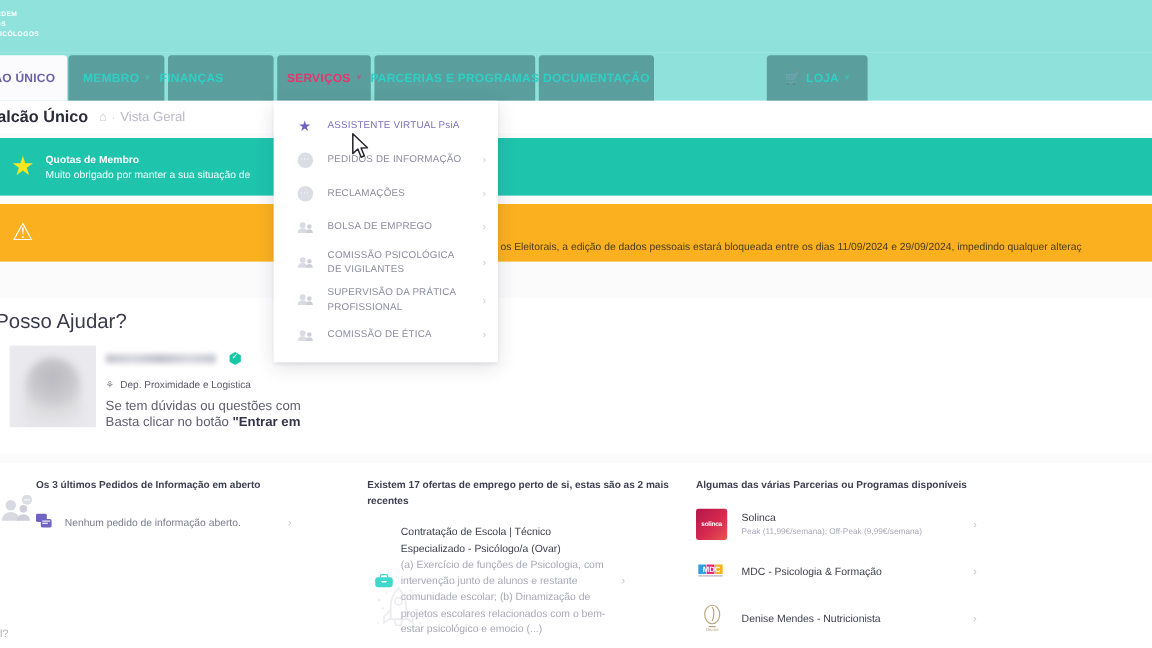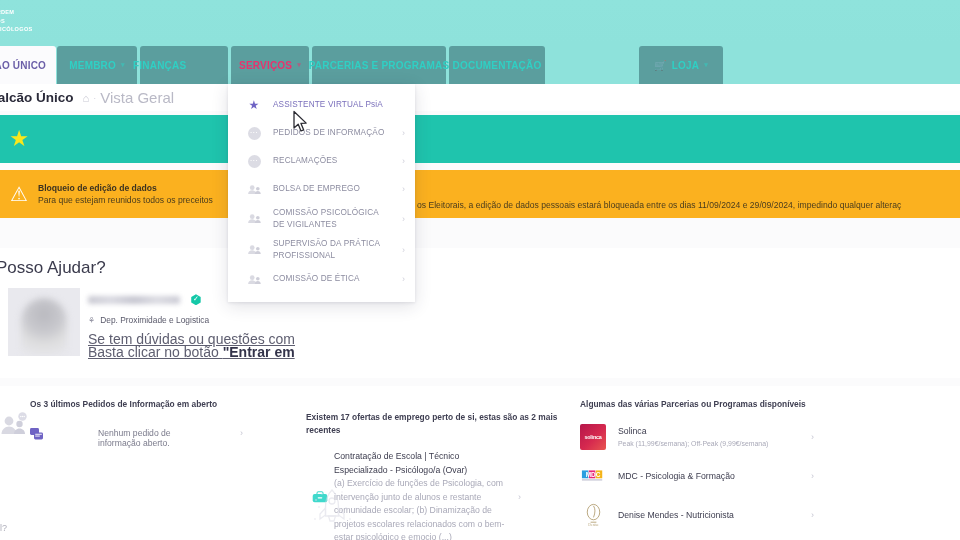--- a/index.html
+++ b/index.html
@@ -48,21 +48,21 @@
   .crumbbar {
     position:absolute; top:84px; left:0; width:960px; height:27px;
     background:#ffffff;
     display:flex; align-items:center;
   }
   .crumb-title {
     font-size:13.5px; font-weight:700; color:#2b2b3a; margin-left:-12px;
   }
   .crumb-home { margin-left:9px; color:#c9c9d4; font-size:11px; }
   .crumb-sep { margin:0 4px; color:#d2d2dc; font-size:9px; }
-  .crumb-sub { color:#b9b9c6; font-size:15px; }
+  .crumb-sub { color:#b9b9c6; font-size:11px; }
 
   
   .banner {
     position:absolute; left:0; width:960px; display:flex; align-items:center;
   }
   .banner-green { top:115px; height:48px; background:#1fc4ad; }
   .banner-amber { top:170px; height:48px; background:#fbb11f; }
   .banner-ico { width:34px; display:flex; justify-content:center; align-items:center; margin-left:2px;}
   .star-yellow { font-size:22px; color:#f8e71c; line-height:1;}
   .tri-warn { font-size:20px; color:#ffffff; line-height:1;}
@@ -97,35 +97,35 @@
     width:11px; height:11px; background:#14c8a8;
     clip-path: polygon(50% 0%,93% 25%,93% 75%,50% 100%,7% 75%,7% 25%);
     position:relative;
   }
   .verified::after{
     content:"✓"; position:absolute; left:0; top:-1px; width:11px;
     text-align:center; font-size:7px; color:#fff; line-height:12px;
   }
   .dept { margin-top:7px; font-size:8.4px; color:#5a5a6b; display:flex; align-items:center;}
   .dept-ico { font-size:8px; margin-right:5px; color:#8a8a9b; }
-  .help-p { margin-top:8px; font-size:14px; color:#5e5e70; line-height:13px;text-decoration:underline; }
+  .help-p { margin-top:8px; font-size:11px; color:#5e5e70; line-height:13px; }
   .help-p b { color:#33334a; }
 
   
   .cols { position:absolute; top:386px; left:0; width:960px; height:154px; background:#fff; }
   .col { position:absolute; top:0; height:154px; }
   .col-1 { left:0; width:275px; }
   .col-2 { left:296px; width:265px; }
   .col-3 { left:570px; width:250px; }
   .col-h { font-size:8.4px; font-weight:700; color:#3f3f52; line-height:12.5px; }
   .col-1 .col-h { margin-left:30px; margin-top:12px; }
-  .col-2 .col-h { margin-left:10px; margin-top:25px; }
+  .col-2 .col-h { margin-left:10px; margin-top:12px; }
   .col-3 .col-h { margin-left:10px; margin-top:12px; }
 
-  .empty-row { display:flex; align-items:flex-start; margin-top:17px; margin-left:30px;gap:44px; }
+  .empty-row { display:flex; align-items:center; margin-top:17px; margin-left:30px; }
   .empty-ico { width:14px; height:14px; margin-right:10px; position:relative; }
   .empty-txt { font-size:8.6px; color:#7b7b8c; }
   .chev { margin-left:auto; margin-right:32px; color:#c6c6d2; font-size:9px; }
 
   .people-ico { position:absolute; left:0px; top:26px; width:30px; height:26px; }
 
   .job-row { display:flex; margin-top:14px; margin-left:10px; }
   .job-ico { width:28px; flex:0 0 28px; display:flex; align-items:center; justify-content:center; }
   .job-body { width:178px; }
   .job-t { font-size:8.7px; color:#3c3c4e; line-height:13.5px; }
@@ -225,30 +225,30 @@
     <span class="crumb-title">Balcão Único</span>
     <span class="crumb-home">⌂</span>
     <span class="crumb-sep">·</span>
     <span class="crumb-sub">Vista Geral</span>
   </div>
 
   <div class="banner banner-green">
     <div class="banner-ico">
         <span class="star-yellow">★</span>
       </div>
+    <div class="banner-txt">
+      <div class="banner-h">Quotas de Membro</div>
+      <div class="banner-p">Muito obrigado por manter a sua situação de</div>
+    </div>
   </div>
 
   <div class="banner banner-amber">
     <div class="banner-ico">
         <span class="tri-warn">⚠</span>
       </div>
-    <div class="banner-txt">
-      <div class="banner-h dark">Bloqueio de edição de dados</div>
-      <div class="banner-p dark">Para que estejam reunidos todos os preceitos</div>
-    </div>
     <div class="banner-p dark" style="position:absolute;left:417px;top:29px;white-space:nowrap;">os Eleitorais, a edição de dados pessoais estará bloqueada entre os dias 11/09/2024 e 29/09/2024, impedindo qualquer alteraç</div>
   </div>
 
   <div class="help-wrap">
     <div class="help-title">Posso Ajudar?</div>
     <div class="avatar">
       <div class="avatar-blur"></div>
     </div>
     <div class="person">
       <span class="person-name"></span>

